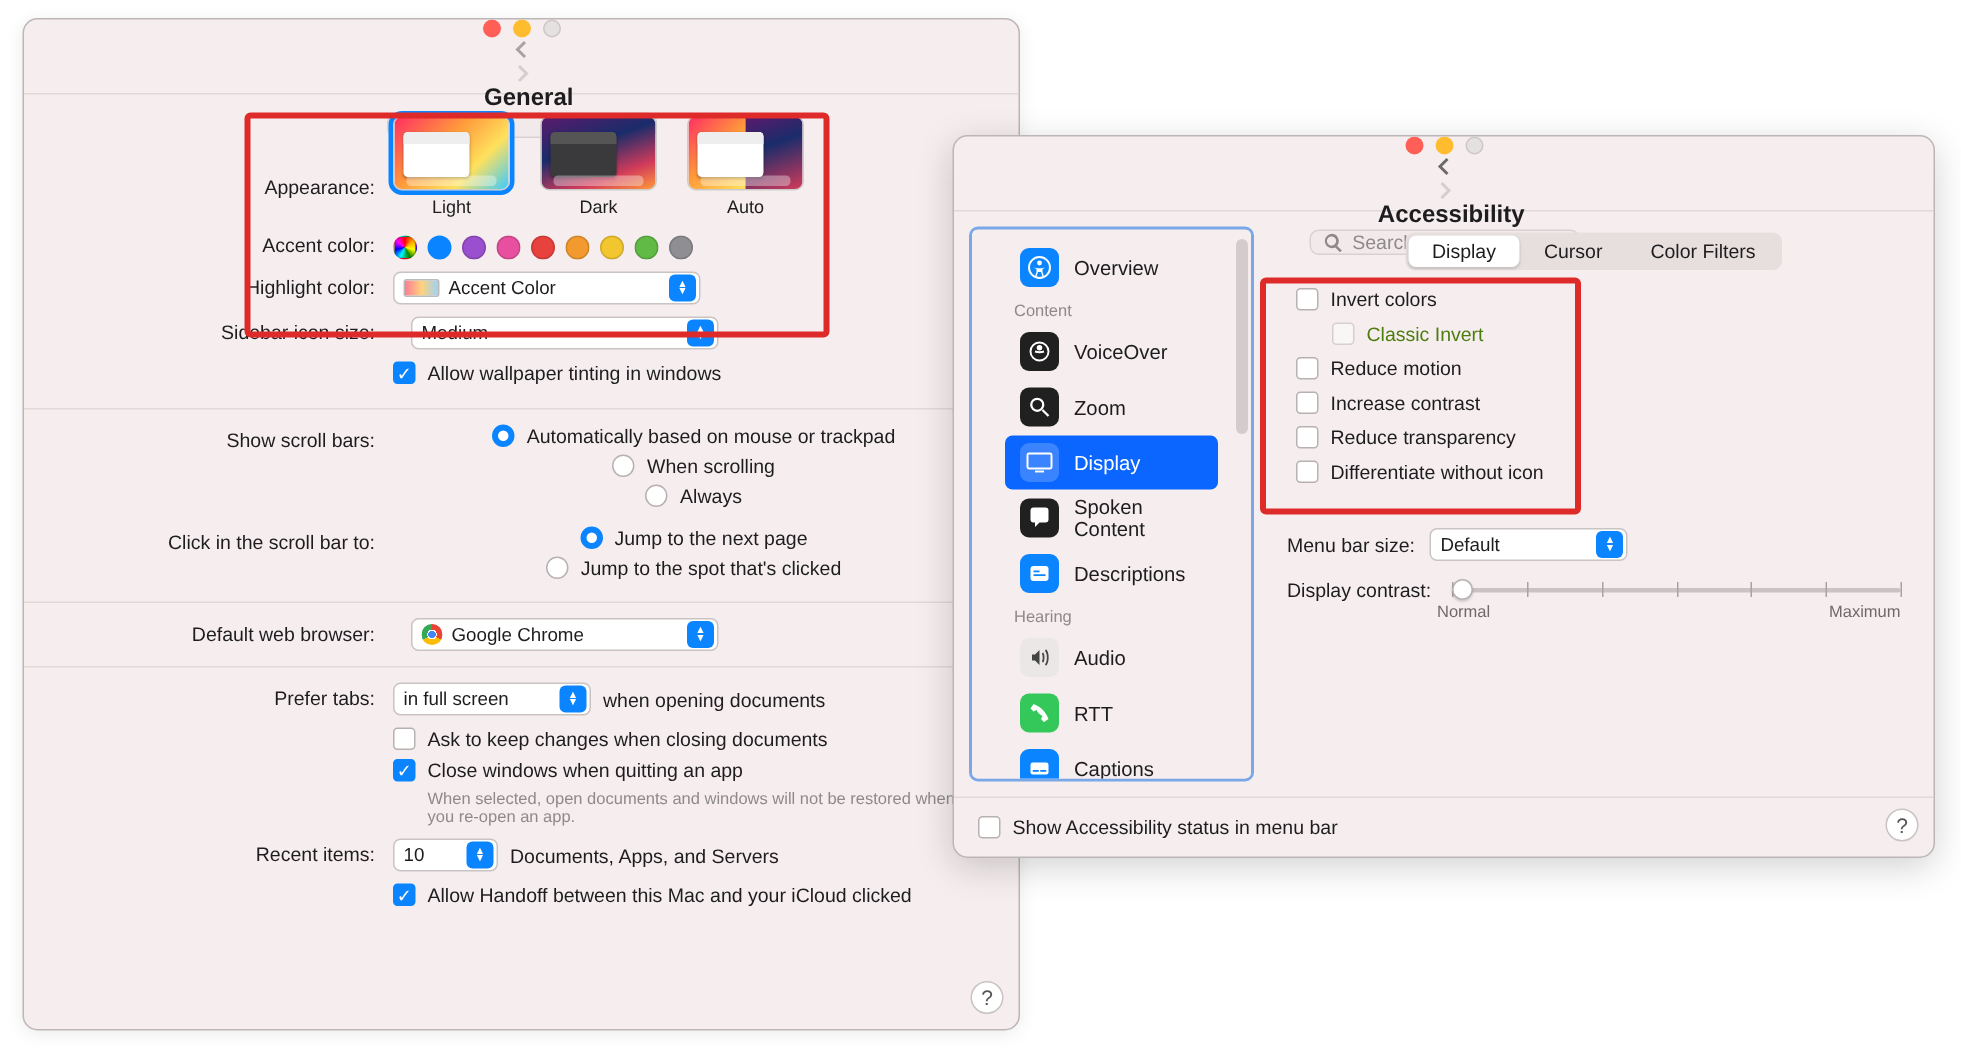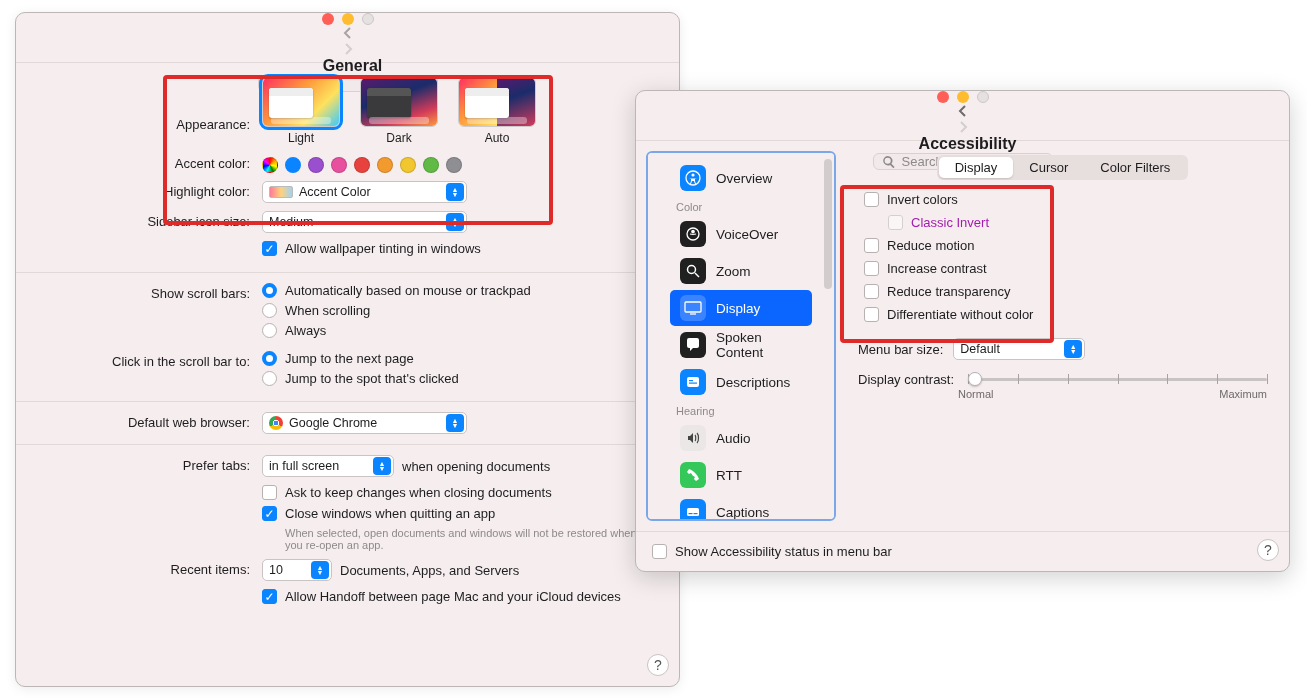--- a/index.html
+++ b/index.html
@@ -109,33 +109,33 @@
     display:flex; align-items:center; justify-content:space-between;
     height:22px; background:#fff; border:1px solid #c9c3c3; border-radius:5px;
     padding:0 2px 0 6px; font-size:12.5px;
   }
   .select .arrows {
     width:18px; height:18px; background:#0a84ff; border-radius:4px;
     display:flex; flex-direction:column; align-items:center; justify-content:center;
     color:#fff; font-size:7px; line-height:5px;
   }
   .select.narrow { width:132px; }
-  .select.mid { width:205px; }
+  .select.mid { width:205px;margin-left:12px; }
   .select.small { width:70px;text-align:right; }
   .select.color { width:205px; }
   .select .colorchip { width:24px; height:12px; border-radius:2px; margin-right:6px;
     background: linear-gradient(90deg,#ff7c96 0%,#ffd27c 50%,#9fd2f4 100%); border:1px solid #bbb; }
   .checkbox { display:flex; align-items:flex-start; gap:8px; margin-bottom:6px; }
   .checkbox .box {
     width:15px; height:15px; border-radius:3px; border:1px solid #b8b1b1;
     background:#fff; display:flex; align-items:center; justify-content:center;
     flex-shrink:0; color:#fff; font-size:12px;
   }
   .checkbox .box.checked { background:#0a84ff; border-color:#0a84ff; }
-  .radio-line { display:flex; align-items:center; gap:8px; margin-bottom:5px; }
+  .radio-line { display:flex; align-items:center; gap:8px; margin-bottom:5px;justify-content:center; }
   .radio {
     width:15px; height:15px; border-radius:50%; border:1px solid #b8b1b1; background:#fff;
     display:flex; align-items:center; justify-content:center; flex-shrink:0;
   }
   .radio.selected { border:4px solid #0a84ff; }
   .section-sep { border-top:1px solid #e1d8d8; margin:10px -16px; }
   .hint { color:#8e8a8a; font-size:11px; margin-left:23px; margin-top:2px; max-width:360px; }
   .help-badge {
     position:absolute; right:10px; bottom:10px;
     width:22px; height:22px; border-radius:50%; border:1px solid #c9c3c3;
@@ -167,22 +167,22 @@
 
   .acc-main { flex:1; padding:14px 22px; position:relative; }
   .segmented {
     display:flex; width:fit-content; margin:0 auto 12px; background:#e7dede; border-radius:6px; padding:2px;
   }
   .seg {
     padding:3px 16px; font-size:13px; border-radius:5px;
   }
   .seg.active { background:#fff; box-shadow:0 1px 2px rgba(0,0,0,.15); }
   .opts-list .checkbox { margin-left:6px; margin-bottom:8px; }
-  .opts-list .checkbox.indent { margin-left:30px; color:#a21caf; }
-  .menubar-row { display:flex; align-items:center; gap:10px; margin:16px 0 10px; }
+  .opts-list .checkbox.indent { margin-left:30px; color:#4d7c0f; }
+  .menubar-row { display:flex; align-items:center; gap:10px; margin:30px 0 10px; }
   .slider-row { display:flex; align-items:center; gap:10px; margin-top:6px; flex-wrap:wrap; }
   .slider {
     flex:1; height:18px; position:relative; 
   }
   .slider-track { position:absolute; left:0; right:0; top:8px; height:3px; background:#c9c3c3; border-radius:2px; }
   .slider-tick { position:absolute; top:4px; width:1px; height:10px; background:#a9a2a2; }
   .slider-thumb { position:absolute; left:0%; top:2px; width:14px; height:14px; background:#fff; border:1px solid #b8b1b1; border-radius:50%; box-shadow:0 1px 2px rgba(0,0,0,.2); }
   .slider-labels { display:flex; justify-content:space-between; width:100%; font-size:11px; color:#6e6a6a; padding-left:100px; }
   .acc-footer {
     height:40px; border-top:1px solid #e1d8d8; display:flex; align-items:center; padding:0 16px;
@@ -402,21 +402,21 @@
           <span class="arrows">▲<br>▼</span>
         </div>
         <span>Documents, Apps, and Servers</span>
       </div>
     </div>
     <div class="row">
       <div class="label-col"></div>
       <div class="val-col">
         <div class="checkbox">
             <span class="box checked">✓</span>
-            <span>Allow Handoff between page Mac and your iCloud devices</span>
+            <span>Allow Handoff between this Mac and your iCloud clicked</span>
           </div>
       </div>
     </div>
   </div>
   <div class="help-badge">?</div>
 
   <div class="red-highlight" style="left:147px; top:62px; width:390px; height:150px"></div>
 </div>
 
 <div class="window win-acc">
@@ -454,21 +454,21 @@
       <div class="sb-item">
         <span class="sb-icon" style="background:#0a84ff">
           <svg width="16" height="16" viewBox="0 0 16 16" fill="#fff">
               <circle cx="8" cy="8" r="7" fill="none" stroke="#fff" stroke-width="1.3"></circle>
               <circle cx="8" cy="5" r="1.6"></circle>
               <path d="M4 8c2 .7 6 .7 8 0l-2 1v2l1 3h-1l-1-3h-2l-1 3h-1l1-3v-2z"></path>
             </svg>
         </span>
         <span>Overview</span>
       </div>
-      <div class="sb-group">Color</div>
+      <div class="sb-group">Content</div>
       <div class="sb-item">
         <span class="sb-icon" style="background:#202020">
           <svg width="16" height="16" viewBox="0 0 16 16" fill="none" stroke="#fff" stroke-width="1.3">
               <circle cx="8" cy="8" r="6"></circle>
               <circle cx="8" cy="5.5" r="1.2" fill="#fff"></circle>
               <path d="M5 8c2 .6 4 .6 6 0"></path>
             </svg>
         </span>
         <span>VoiceOver</span>
       </div>
@@ -561,21 +561,21 @@
         <div class="checkbox">
             <span class="box"></span>
             <span>Increase contrast</span>
           </div>
         <div class="checkbox">
             <span class="box"></span>
             <span>Reduce transparency</span>
           </div>
         <div class="checkbox">
             <span class="box"></span>
-            <span>Differentiate without color</span>
+            <span>Differentiate without icon</span>
           </div>
       </div>
       <div class="menubar-row">
         <span>Menu bar size:</span>
         <div class="select narrow">
           <span>Default</span>
           <span class="arrows">▲<br>▼</span>
         </div>
       </div>
       <div class="slider-row">

